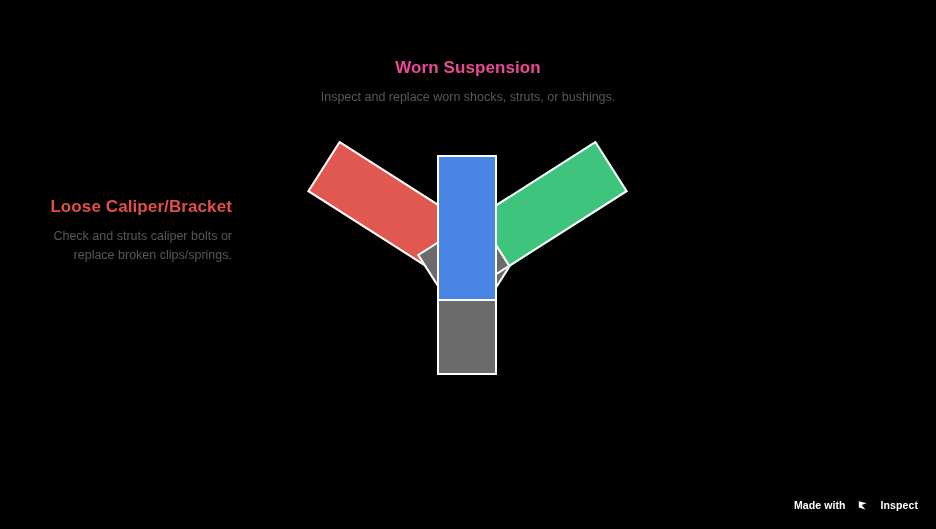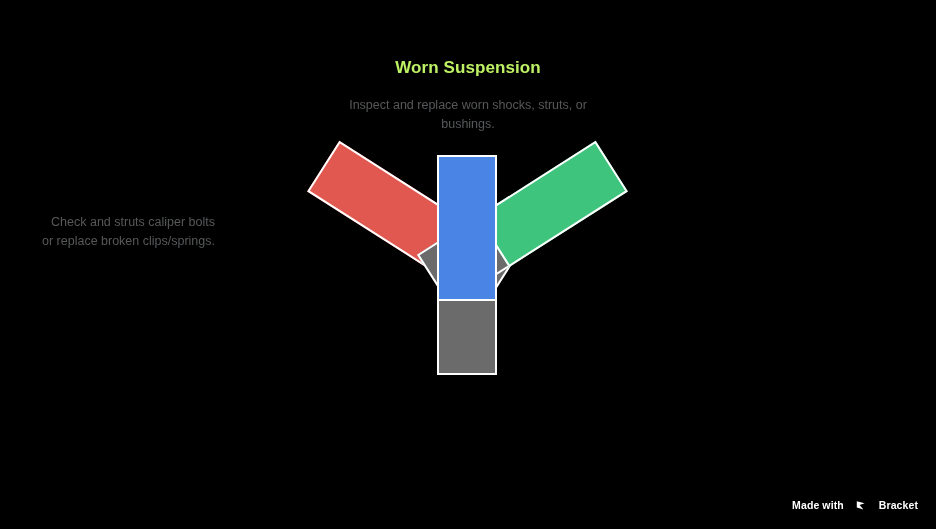--- a/index.html
+++ b/index.html
@@ -34,31 +34,31 @@
     line-height: 1.32;
     letter-spacing: 0.1px;
     margin: 0 0 9px 0;
   }
 
   .label-desc {
     font-size: 12.5px;
     font-weight: normal;
     line-height: 1.52;
     color: #56585a;
-    margin: 17px;
+    margin: 0;
   }
 
   
   #block-top {
     left: 318px;
     top: 57px;
     width: 300px;
     text-align: center;
   }
-  #block-top .label-title { color: #bef264; }
+  #block-top .label-title { color: #ec4899; }
 
   
   #block-left {
     left: 22px;
     top: 196px;
     width: 210px;
     text-align: right;
   }
   #block-left .label-title { color: #e24f48; }
 
@@ -146,20 +146,21 @@
 <body>
 
 <div id="canvas">
 
   <div class="label-block" id="block-top">
     <div class="label-title">Worn Suspension</div>
     <div class="label-desc">Inspect and replace worn shocks, struts, or bushings.</div>
   </div>
 
   <div class="label-block" id="block-left">
+    <div class="label-title">Loose Caliper/Bracket</div>
     <div class="label-desc">Check and struts caliper bolts or replace broken clips/springs.</div>
   </div>
 
 
   <div class="bar" id="bar-left">
     <div class="seg seg-red"></div>
     <div class="seg seg-gray"></div>
   </div>
 
   <div class="bar" id="bar-right">
@@ -172,16 +173,16 @@
     <div class="seg seg-gray"></div>
   </div>
 
   <div id="watermark">
     <span>Made with</span>
     <span class="wm-logo">
       <svg width="11" height="11" viewBox="0 0 11 11" aria-hidden="true">
         <path d="M0.8 1.2 L8.6 3.3 L3.6 5.0 L7.4 9.6 L0.8 7.6 Z" fill="#ffffff"></path>
       </svg>
     </span>
-    <span>Bracket</span>
+    <span>Inspect</span>
   </div>
 
 </div>
 
 </body></html>

